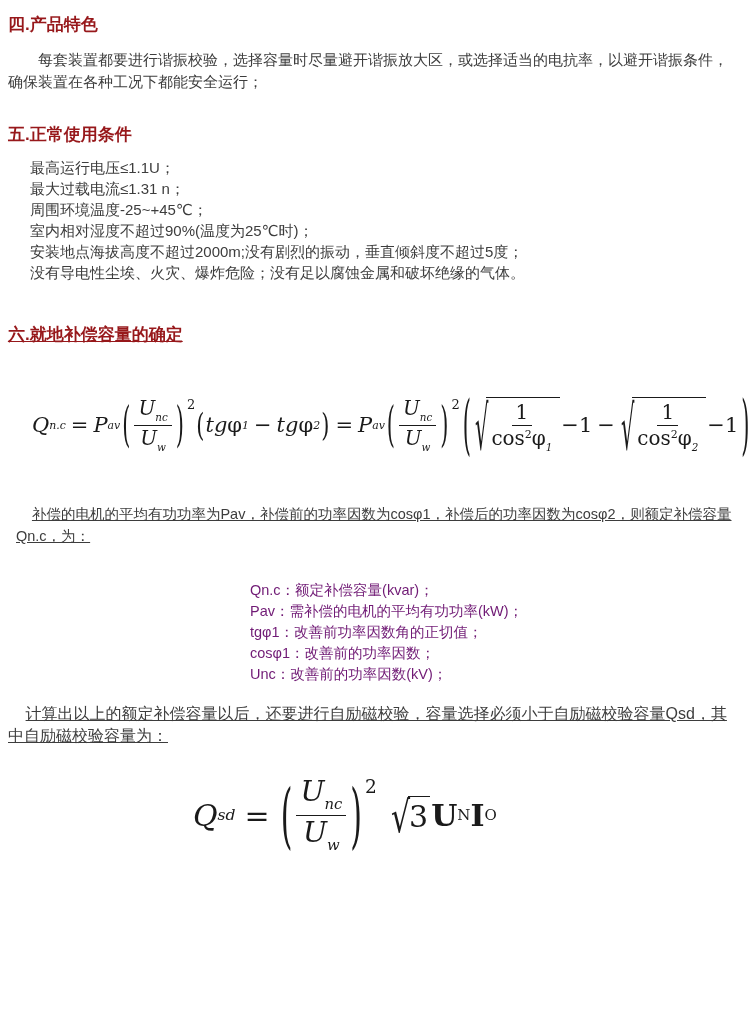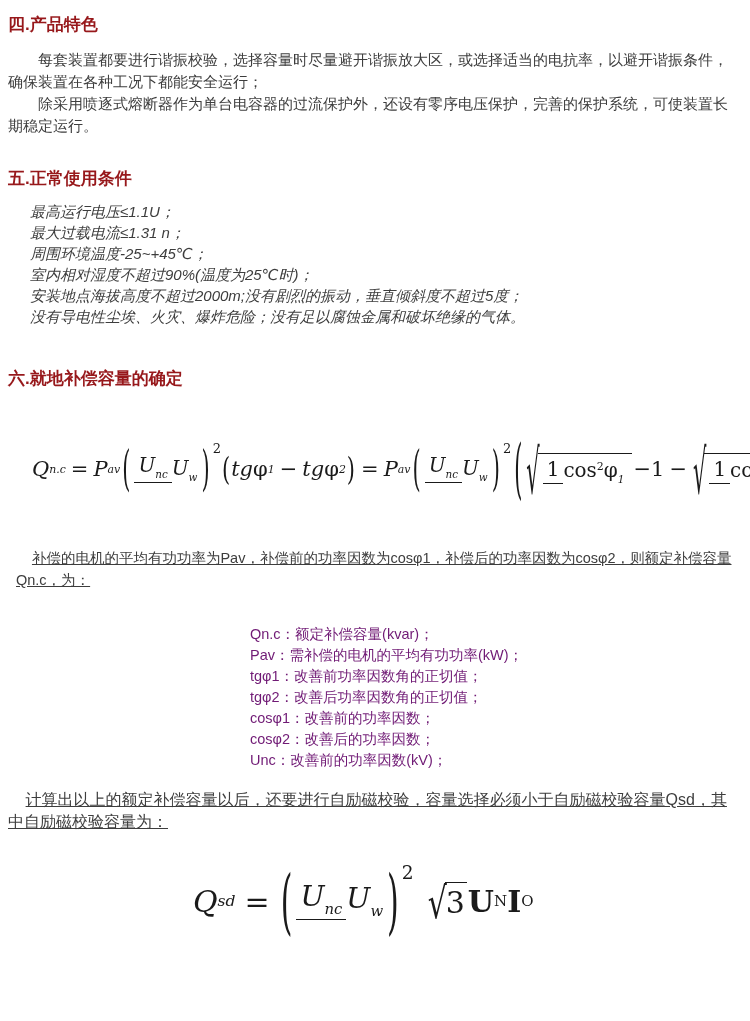--- a/index.html
+++ b/index.html
@@ -10,49 +10,49 @@
     color:#3d3d3d;
   }
   .page { padding:0 8px; width:750px; }
 
   h2.sec {
     font-size:17px; font-weight:bold; color:#97181b; line-height:20px;
     font-family:"Liberation Sans","DejaVu Sans",sans-serif;
   }
   #h-four { margin-top:15px; }
   #h-five { margin-top:32px; }
-  #h-six  { margin-top:42px; }
+  #h-six  { margin-top:42px;text-decoration:underline; }
 
   .para { font-size:15px; line-height:22px; color:#3d3d3d; }
   .indent2 { text-indent:2em; }
   .indent1 { text-indent:1.1em;text-decoration:underline; }
   #p1 { margin-top:14px; }
   #p2 { margin-top:0; }
 
   .cond { list-style:none; margin:12px 0 0 22px; font-size:15px; line-height:21px; }
-  .cond li { white-space:nowrap;font-style:italic; }
+  .cond li { white-space:nowrap; }
 
   .formula {
     display:flex; align-items:center;
     font-family:"DejaVu Serif","Liberation Serif",serif;
     color:#1a1a1a;
   }
   #f1 { margin:30px 0 0 24px; height:100px; font-size:21px; }
   #f2 { margin:24px 0 0 185px; height:88px; font-size:30px; }
 
   .v { font-style:italic; }
   .fn { font-style:normal; }
   .gk { font-style:normal; }
   .ss { font-size:0.52em; font-style:italic; vertical-align:-0.55em; }
   .s2 { font-size:0.55em; vertical-align:0.62em; }
   .op { margin:0 5px; }
   #f2 .op { margin:0 9px; }
 
   .frac {
-    display:inline-flex; flex-direction:row; align-items:center;
+    display:inline-flex; flex-direction:column; align-items:center;
     line-height:1.08; font-size:0.95em; margin:0 2px; text-align:center;
   }
   .frac .num { padding:0 4px 2px; border-bottom:1.6px solid #1a1a1a; }
   .frac .den { padding-top:2px; }
 
   .paren { display:inline-block; font-weight:400; }
   .p-big { transform:scaleY(2.35); margin:0 2px; }
   .p-med { transform:scaleY(1.5); margin:0 1px; }
   .p-xl  { transform:scaleY(3.1); margin:0 3px; }
   .pow   { font-size:0.62em; position:relative; top:-1.55em; margin-left:1px; }
@@ -69,21 +69,20 @@
   .defs  { margin:33px 0 0 242px; font-size:14.5px; line-height:21px; color:#701a75; }
   #note  { margin-top:18px; font-size:16px; }
 </style>
 </head>
 <body>
 
 <div class="page">
 
   <h2 class="sec" id="h-four">四.产品特色</h2>
   <p class="para indent2" id="p1">每套装置都要进行谐振校验，选择容量时尽量避开谐振放大区，或选择适当的电抗率，以避开谐振条件，确保装置在各种工况下都能安全运行；</p>
-  <p class="para indent2" id="p2">除采用喷逐式熔断器作为单台电容器的过流保护外，还设有零序电压保护，完善的保护系统，可使装置长期稳定运行。</p>
 
   <h2 class="sec" id="h-five">五.正常使用条件</h2>
   <ul class="cond">
     <li>最高运行电压≤1.1U；</li>
     <li>最大过载电流≤1.31 n；</li>
     <li>周围环境温度-25~+45℃；</li>
     <li>室内相对湿度不超过90%(温度为25℃时)；</li>
     <li>安装地点海拔高度不超过2000m;没有剧烈的振动，垂直倾斜度不超过5度；</li>
     <li>没有导电性尘埃、火灾、爆炸危险；没有足以腐蚀金属和破坏绝缘的气体。</li>
   </ul>
@@ -148,23 +147,21 @@
       <span>1</span>
     <span class="paren p-xl">)</span>
   </div>
 
   <p class="para indent1" id="intro">补偿的电机的平均有功功率为Pav，补偿前的功率因数为cosφ1，补偿后的功率因数为cosφ2，则额定补偿容量Qn.c，为：</p>
 
   <div class="defs">
     <div>Qn.c：额定补偿容量(kvar)；</div>
     <div>Pav：需补偿的电机的平均有功功率(kW)；</div>
     <div>tgφ1：改善前功率因数角的正切值；</div>
-    <div>tgφ2：改善后功率因数角的正切值；</div>
     <div>cosφ1：改善前的功率因数；</div>
-    <div>cosφ2：改善后的功率因数；</div>
     <div>Unc：改善前的功率因数(kV)；</div>
   </div>
 
   <p class="para indent1" id="note">计算出以上的额定补偿容量以后，还要进行自励磁校验，容量选择必须小于自励磁校验容量Qsd，其中自励磁校验容量为：</p>
 
   <div class="formula" id="f2">
     <span class="v">Q</span>
       <span class="ss">sd</span>
     <span class="op">=</span>
     <span class="paren p-big">(</span>

